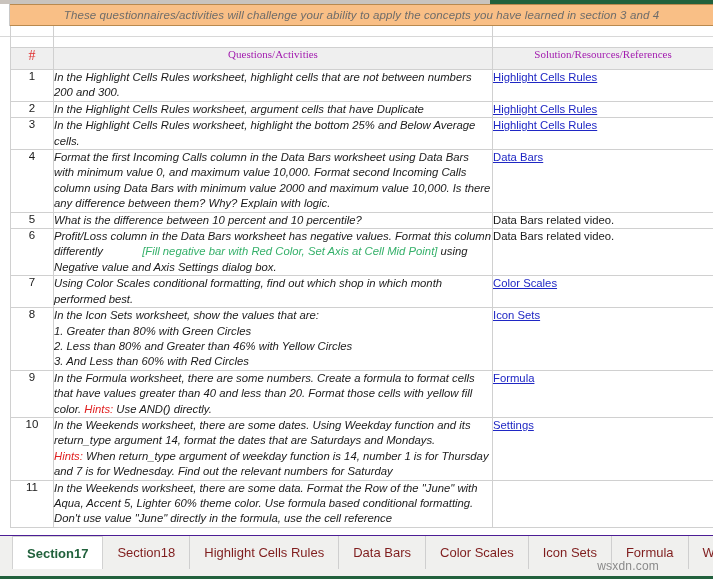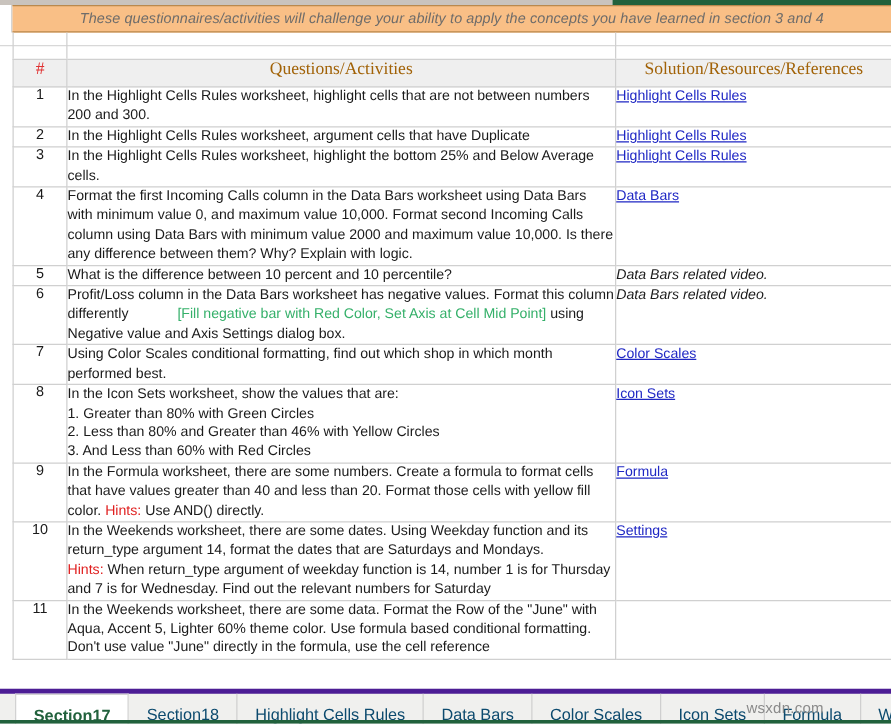--- a/index.html
+++ b/index.html
@@ -98,23 +98,23 @@
 
   
   thead tr th {
     background: #efefef;
     border-top: 2px solid #000000;
     border-bottom: 2px solid #000000;
     border-left: 1px solid #000000;
     border-right: 1px solid #000000;
     height: 22px;
     font-family: "Liberation Serif", serif;
-    font-size: 14px;
+    font-size: 11px;
     font-weight: normal;
-    color: #a16207;
+    color: #a21caf;
     text-align: center;
     vertical-align: middle;
     white-space: nowrap;
   }
   thead tr th.h-num {
     color: #e03131;
     font-family: "Liberation Serif", serif;
     font-size: 14px;
   }
 
@@ -125,64 +125,65 @@
     font-size: 11.5px;
     color: #1a1a1a;
     font-family: "Liberation Sans", sans-serif;
   }
   td.q {
     padding: 1px 3px 1px 4px;
     font-size: 11.3px;
     line-height: 15.4px;
     color: #1a1a1a;
     text-align: left;
+    font-style: italic;
   }
   td.sol {
     padding: 1px 4px;
     font-size: 11.3px;
     line-height: 15.4px;
     color: #1a1a1a;
     vertical-align: bottom;
   }
   td.sol .link {
     color: #1f27c4;
     text-decoration: underline;
     cursor: pointer;
   }
-  td.sol .plain { color: #1a1a1a; font-style: italic; }
+  td.sol .plain { color: #1a1a1a; }
 
   .hint { color: #e02020; }
   .green-note { color: #35b06a; margin-left: 36px; }
 
   
   .tabbar {
     position: absolute;
     left: 0; bottom: 0;
-    width: 713px; height: 28px;
+    width: 713px; height: 44px;
     background: #f0f0ee;
-    border-top: 4px solid #4c1d95;
+    border-top: 1px solid #4c1d95;
   }
   .tabbar .rule {
     position: absolute; left: 0; bottom: 0;
     width: 713px; height: 3px;
     background: #21613c;
   }
   .tabs {
     position: absolute;
     left: 12px; top: 0;
     height: 33px;
     display: flex;
     align-items: stretch;
   }
   .tab {
     display: flex;
     align-items: center;
     padding: 0 14px;
     font-size: 13px;
-    color: #0c4a6e;
+    color: #7f1d1d;
     white-space: nowrap;
     border-right: 1px solid #cfcfcf;
     position: relative;
   }
   .tab.active {
     background: #ffffff;
     color: #21613c;
     font-weight: bold;
     border: 1px solid #d2d2d2;
     border-bottom: none;

